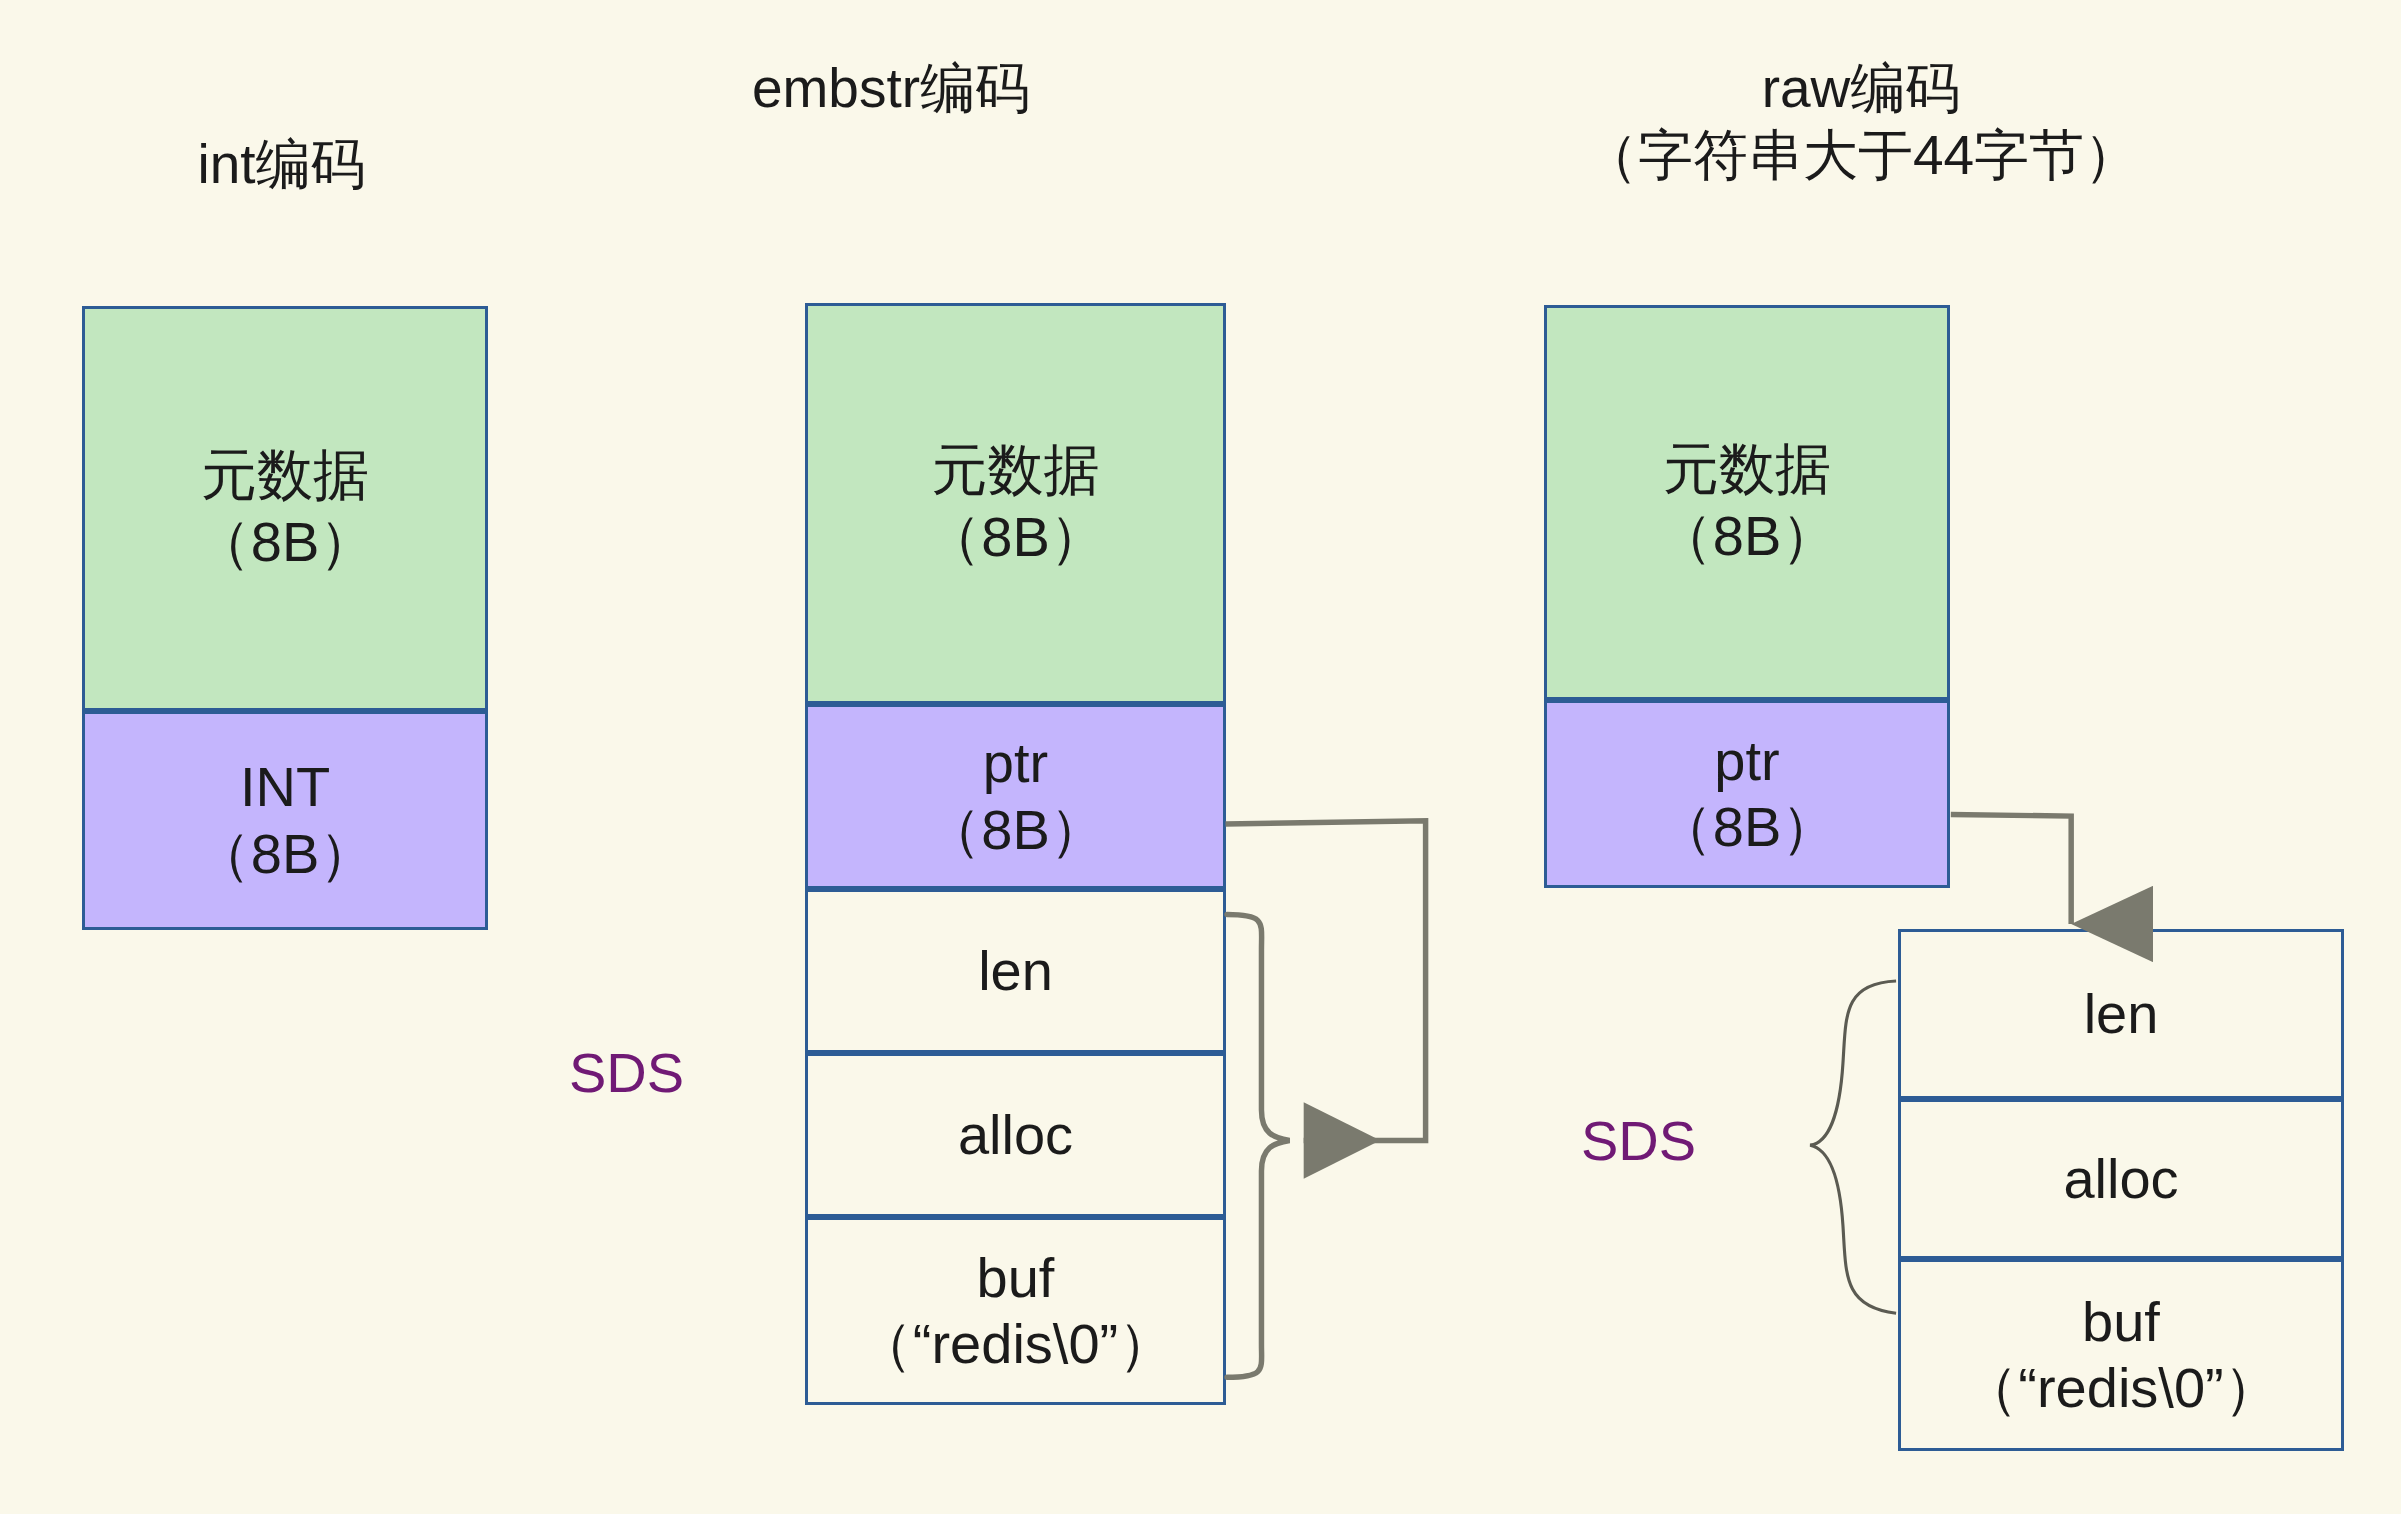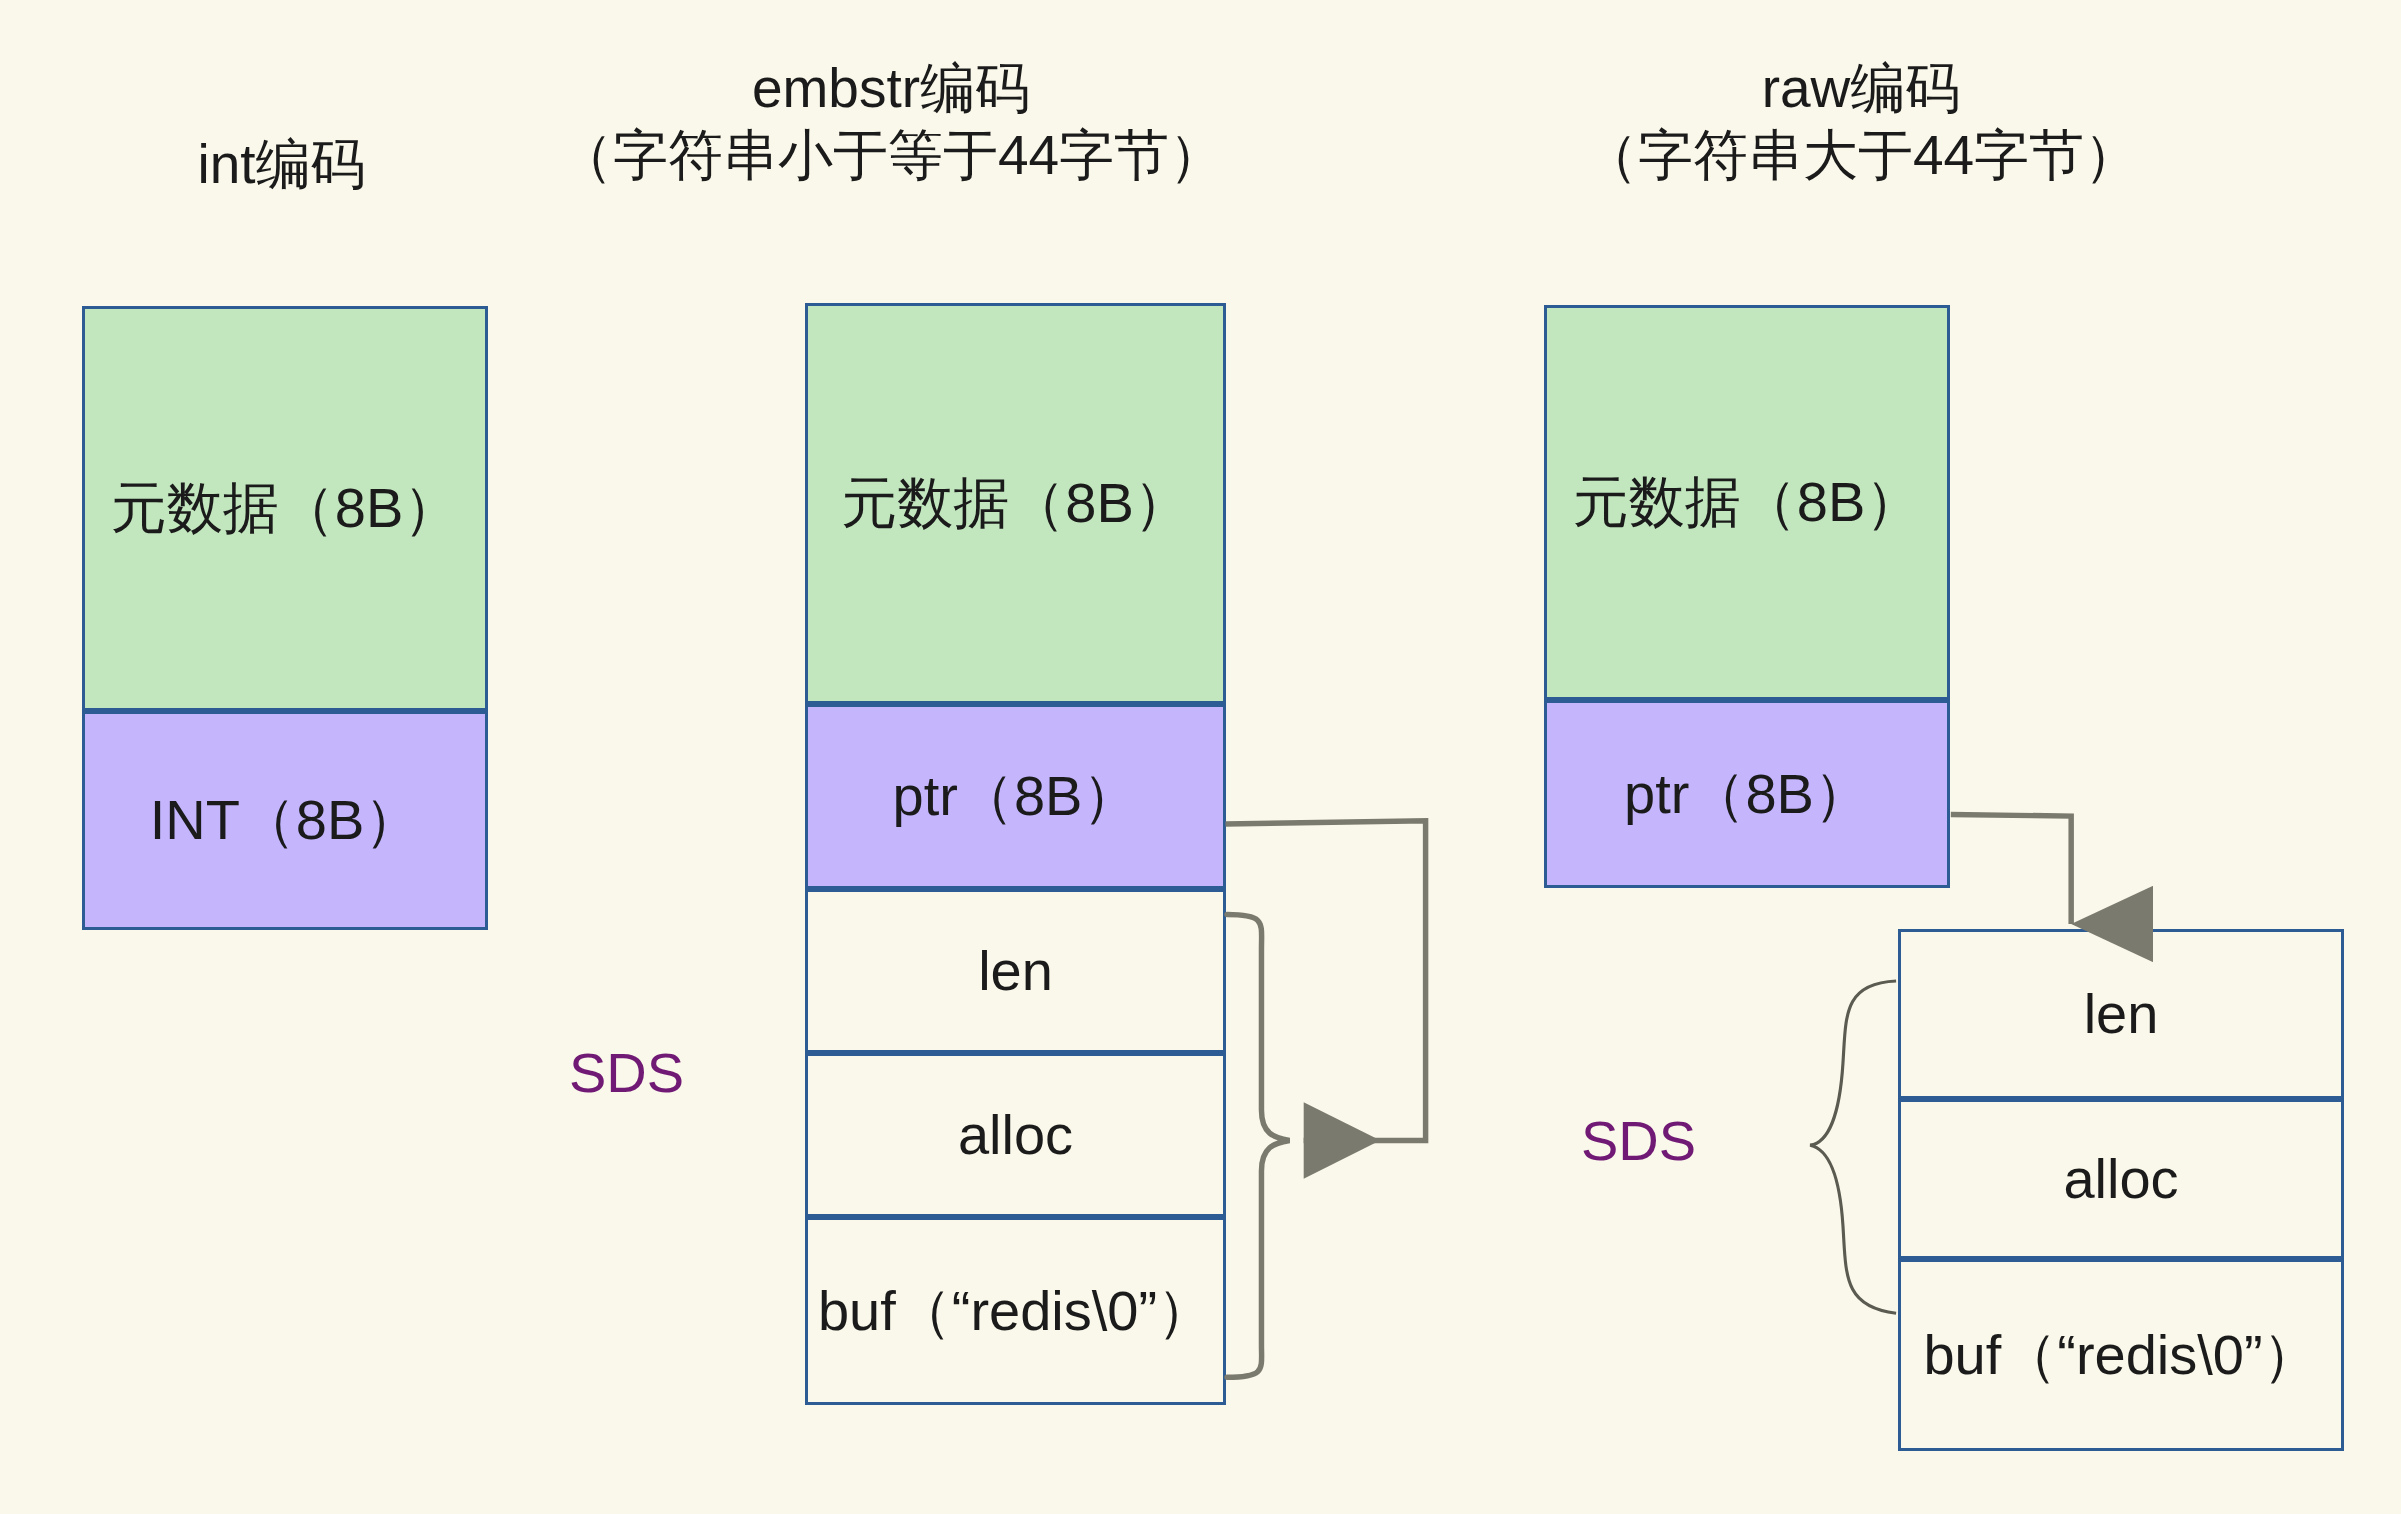--- a/index.html
+++ b/index.html
@@ -28,21 +28,21 @@
   #hdr-emb   { left: 500px;  top: 55px;   width: 782px; }
   #hdr-raw   { left: 1470px; top: 55px;   width: 782px; }
   .hdr .l1 { display:block; }
   .hdr .l2 { display:block; }
 
   .cell {
     position: absolute;
     box-sizing: border-box;
     border: 3.9px solid #2d5c95;
     display: flex;
-    flex-direction: row;
+    flex-direction: column;
     align-items: center;
     justify-content: center;
     font-size: 56px;
     line-height: 1.18;
     color: #1b1b1b;
   }
   .green { background: #c2e7bf; }
   .yellow { background: #c4b5fd; }
   .plain { background: #faf8ea; }
   .cell .line { display:block; white-space: nowrap; }
@@ -60,21 +60,20 @@
 <body>
 
 <div id="stage">
 
   <div class="hdr" id="hdr-int">
     <span class="l1">int编码</span>
   </div>
 
   <div class="hdr" id="hdr-emb">
     <span class="l1">embstr编码</span>
-    <span class="l2">（字符串小于等于44字节）</span>
   </div>
 
   <div class="hdr" id="hdr-raw">
     <span class="l1">raw编码</span>
     <span class="l2">（字符串大于44字节）</span>
   </div>
 
   <div class="cell green" style="left:82px; top:306px; width:406px; height:405px;">
     <span class="line">元数据</span>
     <span class="line">（8B）</span>

